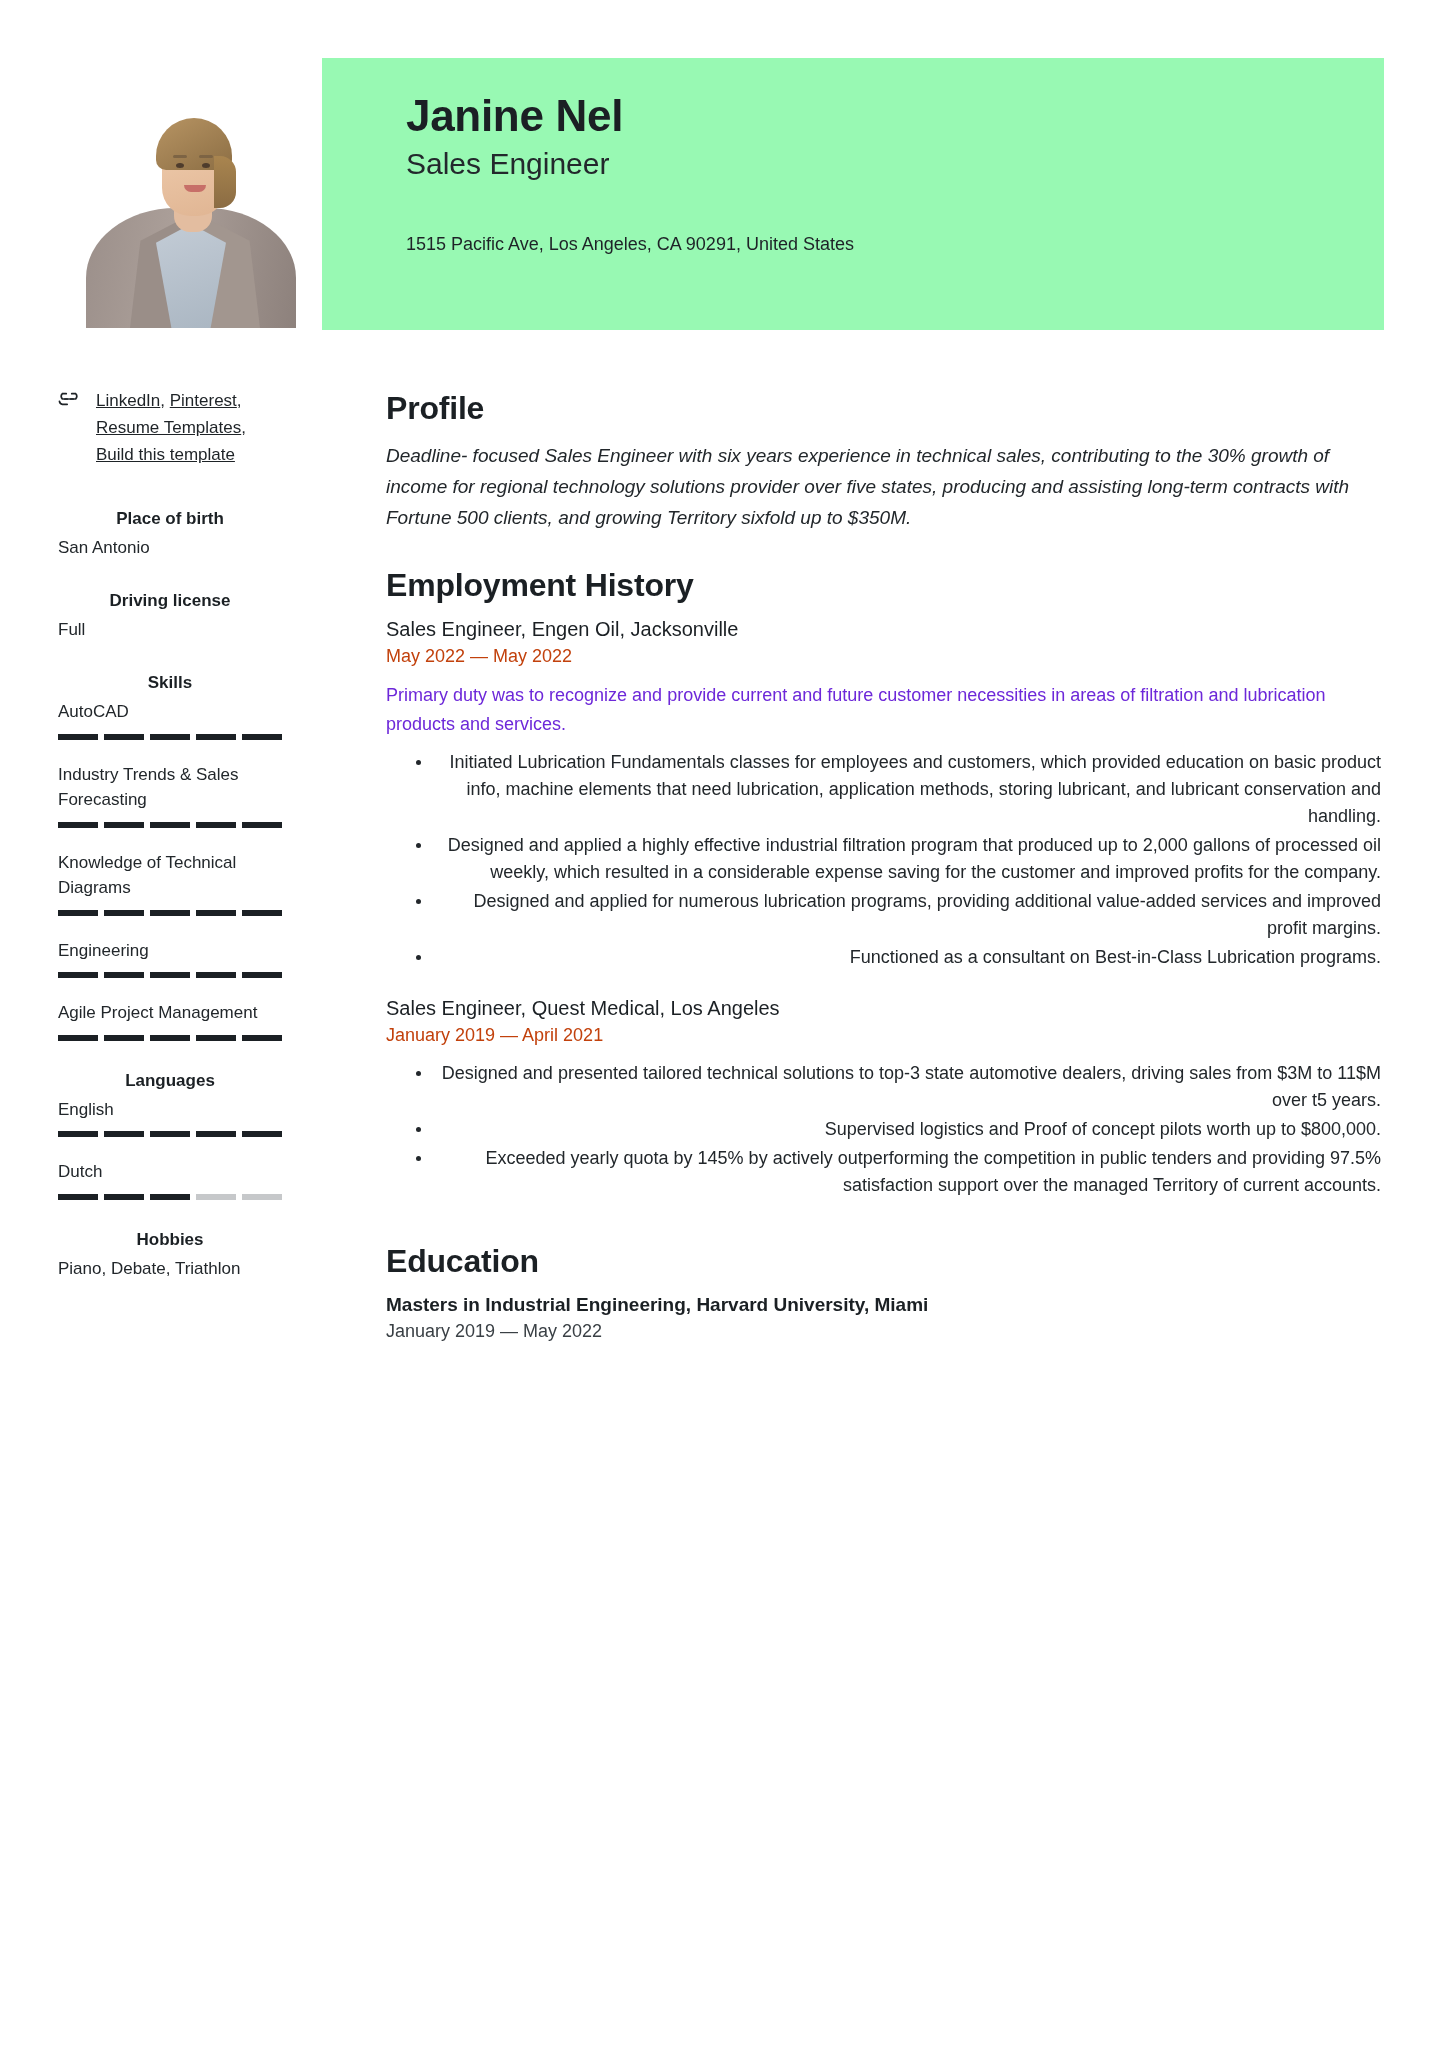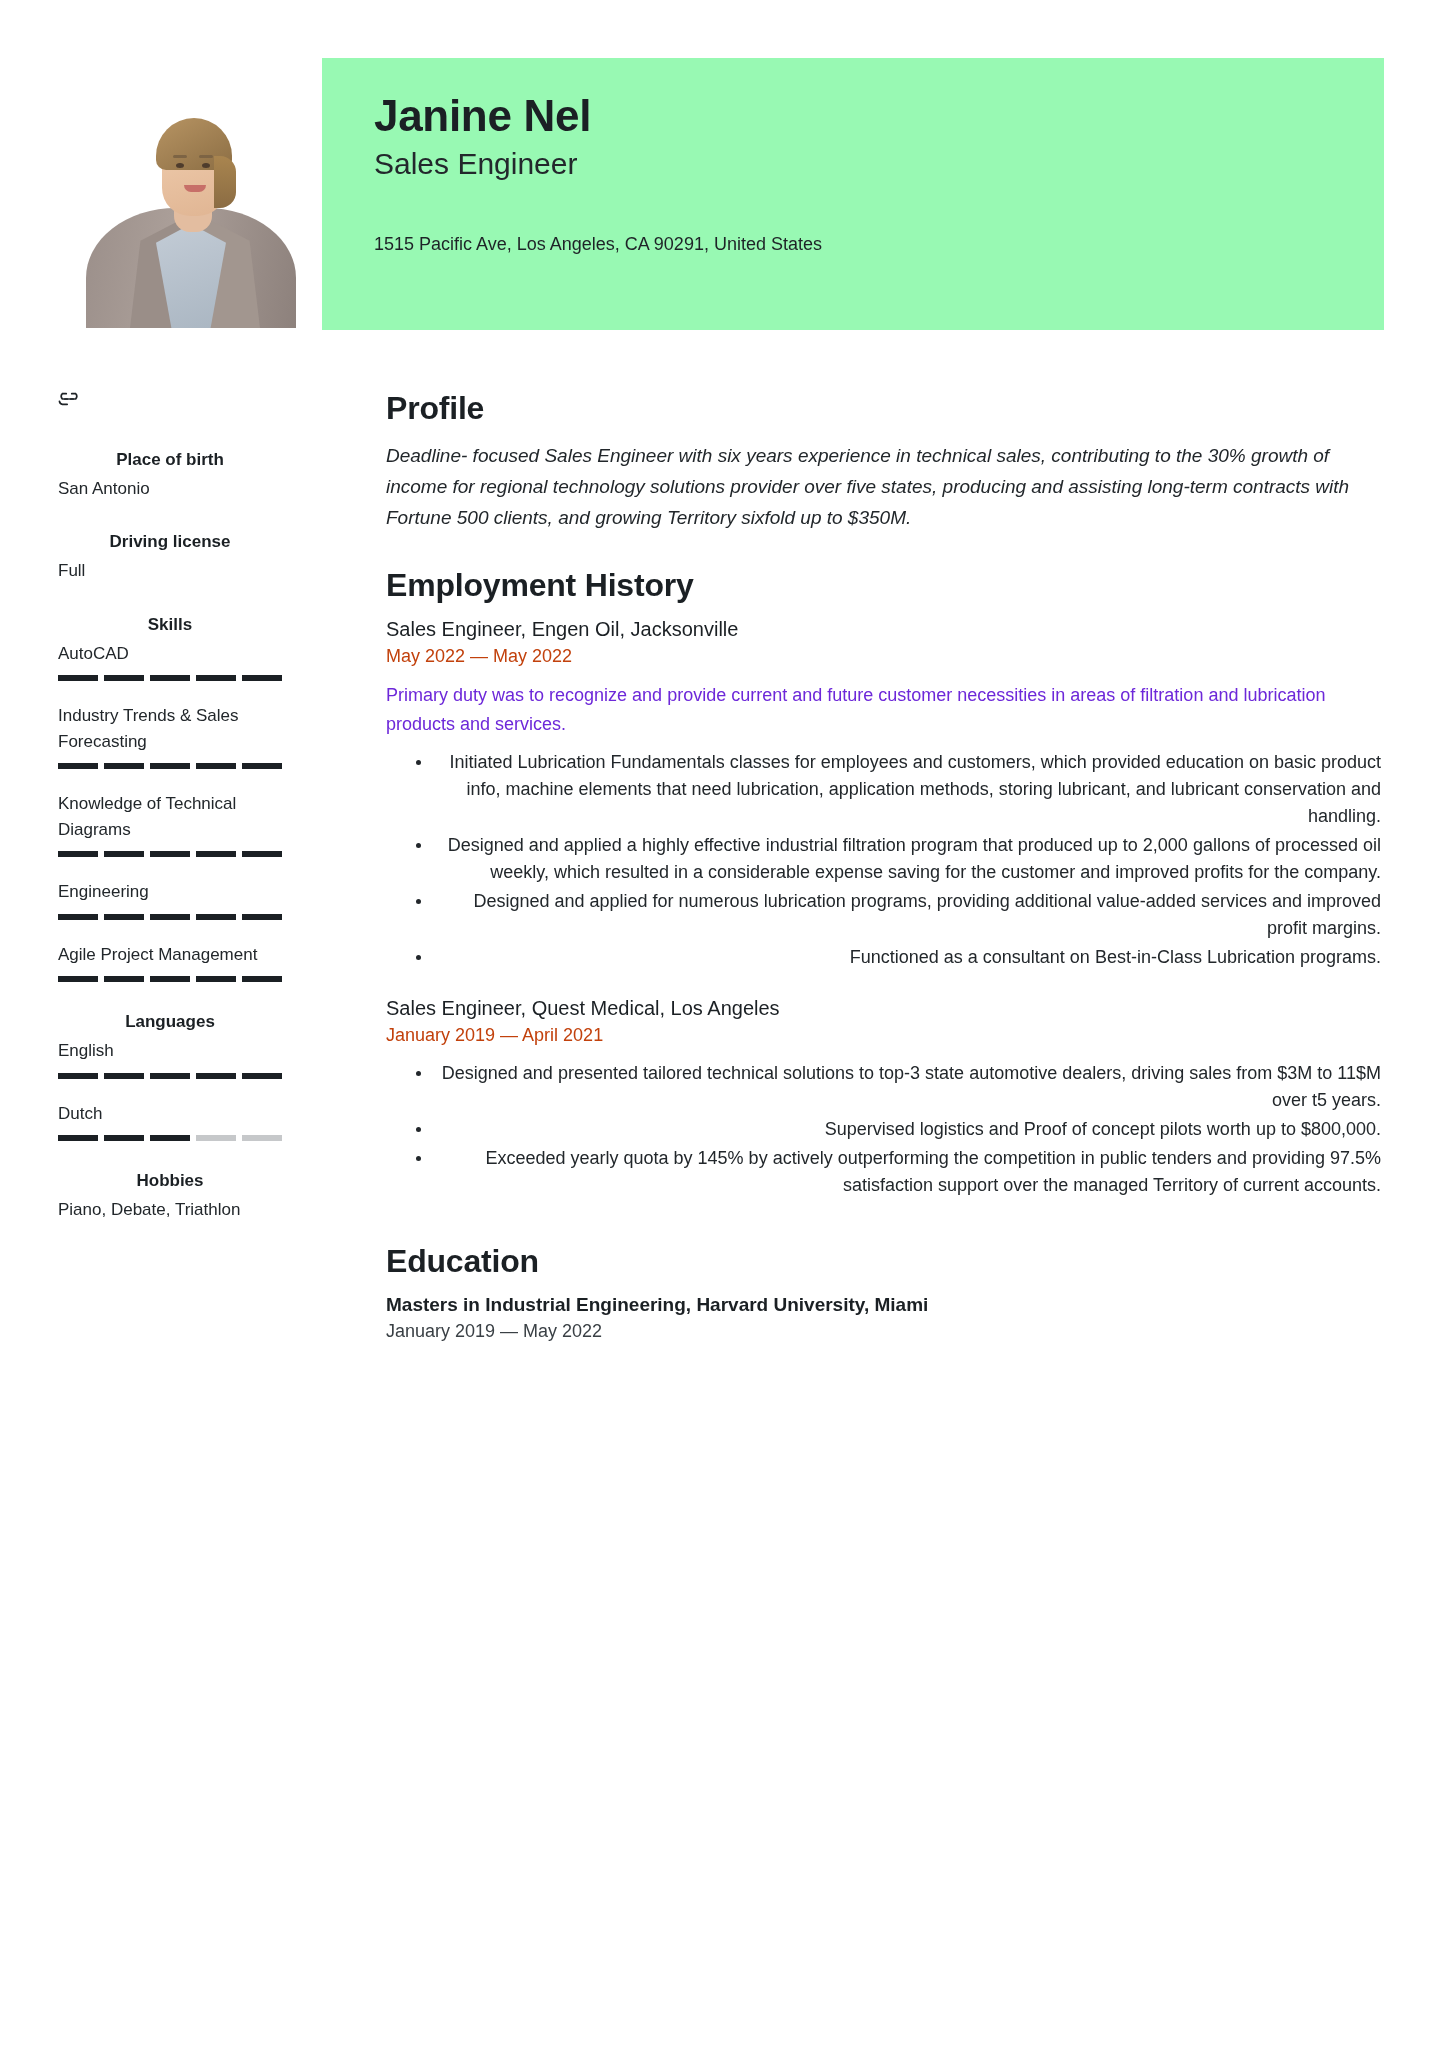--- a/index.html
+++ b/index.html
@@ -99,21 +99,21 @@
   .p-browR { left: 121px; }
   .p-mouth {
     position: absolute; left: 106px; bottom: 136px; width: 22px; height: 7px;
     background: #c76f68; border-radius: 0 0 11px 11px;
   }
 
   .header-band {
     flex: 1 1 auto;
     margin: 58px 64px 0 0;
     height: 272px;
-    padding: 34px 0 0 52px;
+    padding: 34px 0 0 84px;
   }
 
   .name {
     font-size: 44px;
     font-weight: 700;
     letter-spacing: -0.3px;
     color: #1b2024;
     line-height: 1.1;
   }
 
@@ -331,20 +331,21 @@
 
       <div class="links-row">
         <span class="link-icon">
           <svg width="22" height="14" viewBox="0 0 24 14" fill="none" stroke="currentColor" stroke-width="1.9" stroke-linecap="round">
             <path d="M10 7H4.8A3.8 3.8 0 0 1 4.8 1.2H9"></path>
             <path d="M14 7h5.2a3.8 3.8 0 0 0 0-5.8H15"></path>
             <path d="M7.5 7h9"></path>
             <path d="M10 12.8H4.8A3.8 3.8 0 0 1 1.6 9.6"></path>
           </svg>
         </span>
+        <div class="links-text" id="links-text"><span class="link">LinkedIn</span><span>, </span><span class="link">Pinterest</span><span>, </span><span class="link">Resume Templates</span><span>, </span><span class="link">Build this template</span></div>
       </div>
 
       <div class="side-block">
         <div class="side-heading">Place of birth</div>
         <div class="side-value">San Antonio</div>
       </div>
 
       <div class="side-block">
         <div class="side-heading">Driving license</div>
         <div class="side-value">Full</div>

